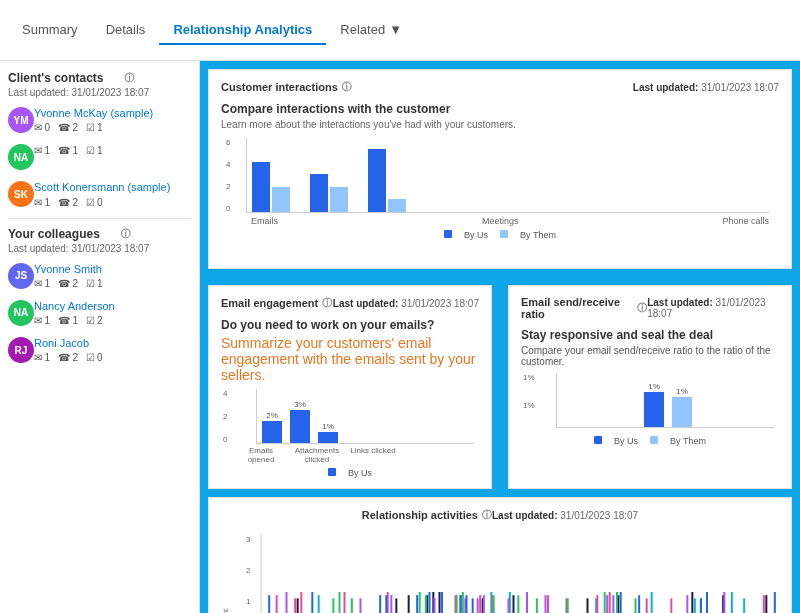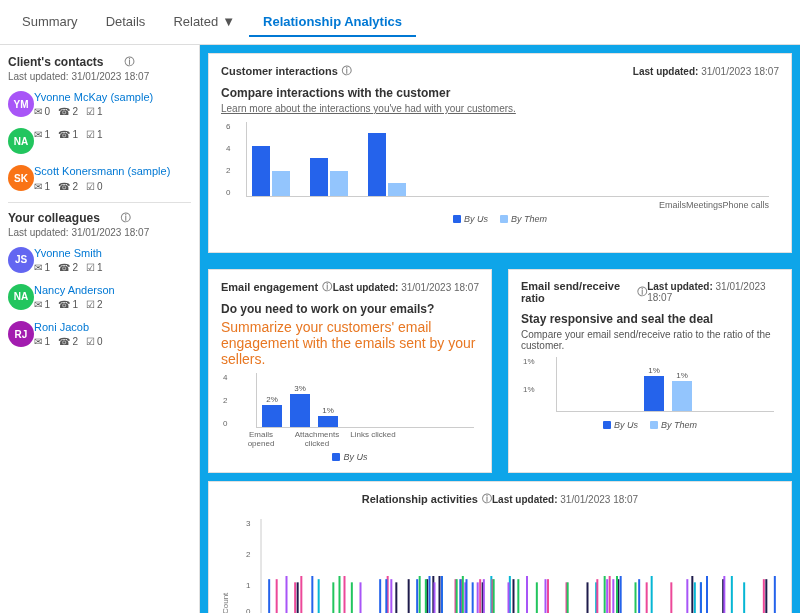--- a/index.html
+++ b/index.html
@@ -3,21 +3,21 @@
   <meta charset="utf-8">
   <style>
     * { box-sizing: border-box; margin: 0; padding: 0; }
     body { font-family: 'Segoe UI', Arial, sans-serif; font-size: 12px; background: #fff; color: #333; overflow-x: hidden; }
 
     
     .nav-tabs {
       display: flex;
       border-bottom: 1px solid #ddd;
       background: #fff;
-      padding: 8px 8px;
+      padding: 16px 8px;
     }
     .nav-tab {
       padding: 6px 14px;
       cursor: pointer;
       font-size: 13px;
       color: #555;
       border-bottom: 2px solid transparent;
       margin-bottom: -1px;
     }
     .nav-tab.active {
@@ -143,21 +143,20 @@
     .chart-title {
       font-size: 12px;
       font-weight: 600;
       color: #333;
       margin-bottom: 3px;
     }
     .chart-subtitle {
       font-size: 10px;
       color: #666;
       margin-bottom: 8px;
-      text-decoration: underline;
     }
     .bar-chart {
       display: flex;
       align-items: flex-end;
       height: 75px;
       gap: 4px;
       padding-left: 5px;
       border-left: 1px solid #ccc;
       border-bottom: 1px solid #ccc;
     }
@@ -168,35 +167,35 @@
     }
     .bar {
       width: 18px;
       background: #2563eb;
     }
     .bar.them {
       background: #93c5fd;
     }
     .bar-labels {
       display: flex;
-      justify-content: flex-end;
+      justify-content: space-between;
       font-size: 9px;
       color: #666;
       margin-top: 3px;
       padding-left: 5px;
     }
     .chart-legend {
       display: flex;
       gap: 12px;
       font-size: 9px;
       color: #555;
       margin-top: 4px;
       justify-content: center;
     }
-    .legend-item { display: flex; align-items: center; gap: 3px; font-style: italic; }
+    .legend-item { display: flex; align-items: flex-start; gap: 12px; }
     .legend-dot {
       width: 8px;
       height: 8px;
       border-radius: 1px;
     }
     .legend-dot.us { background: #2563eb; }
     .legend-dot.them { background: #93c5fd; }
 
     
     .bottom-cards {
@@ -293,25 +292,25 @@
       border-top: 1px solid #e0e0e0;
       margin: 8px 0;
     }
   </style>
 </head>
 <body>
 
 <div class="nav-tabs">
   <div class="nav-tab">Summary</div>
   <div class="nav-tab">Details</div>
+  <div class="nav-tab active">Relationship Analytics</div>
   <div class="nav-tab nav-tab-related">
     <span>Related</span>
     <span>▼</span>
   </div>
-  <div class="nav-tab active">Relationship Analytics</div>
 </div>
 
 <div class="main-layout">
 
   <div class="sidebar">
 
     <div class="section-header">
       <span>Client's contacts</span>
       <span class="info-icon">ⓘ</span>
     </div>

